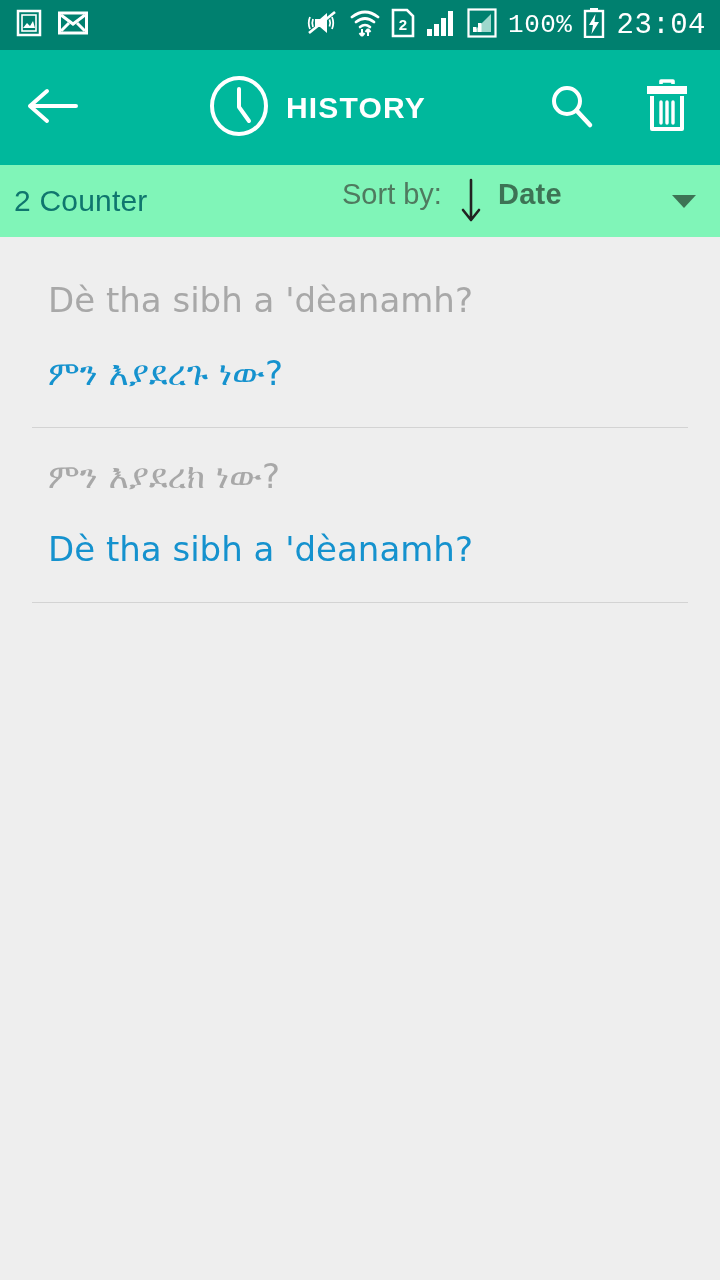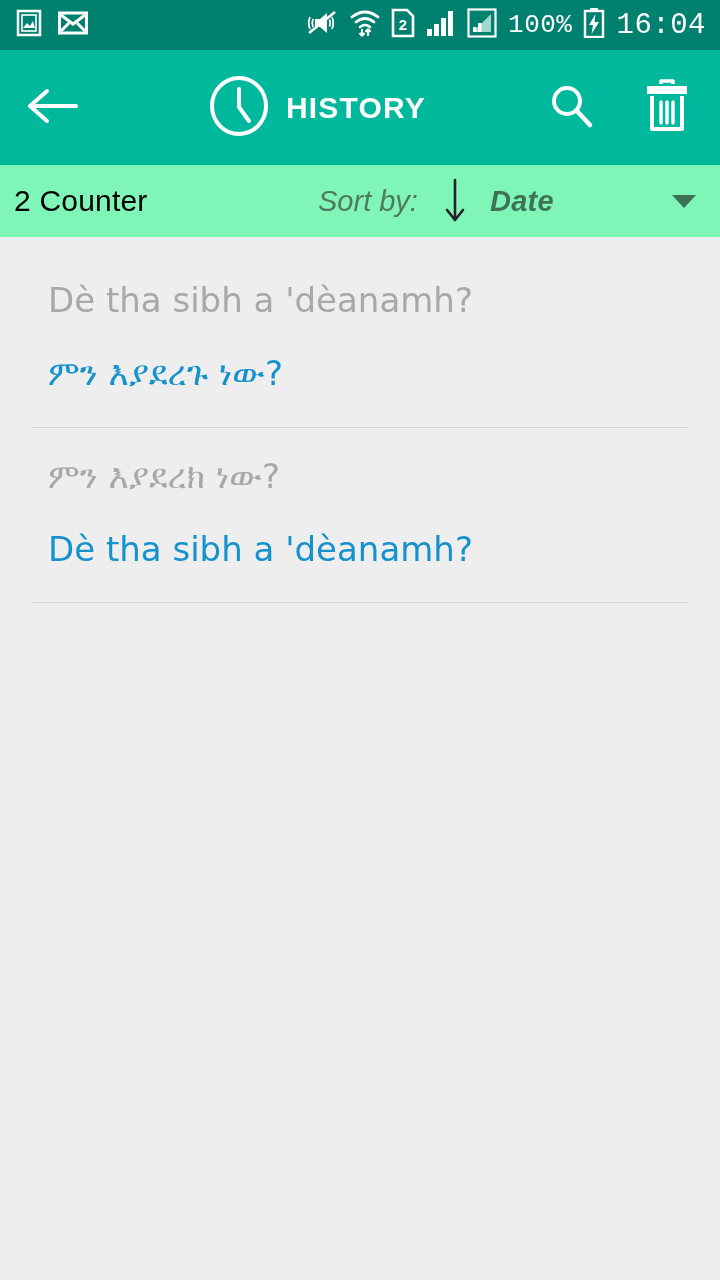--- a/index.html
+++ b/index.html
@@ -44,24 +44,24 @@
   .bar-actions{ display:flex; align-items:center; gap:50px; margin-right:8px; }
 
   
   .sort-bar{
     height:72px; width:100%;
     background:#80f5b8;
     display:flex; align-items:center;
     padding:0 22px 0 14px;
   }
   .counter{
-    font-size:30px; color:#000000; letter-spacing:0.2px;
+    font-size:30px; color:#0f766e; letter-spacing:0.2px;
   }
   .sort-group{
-    margin-left:auto; display:flex; align-items:center; gap:8px;font-style:italic;
+    margin-left:auto; display:flex; gap:0;
   }
   .sort-label{ font-size:29px; color:#4f7a5f; }
   .sort-arrow{ margin:0 14px 0 16px; display:flex; align-items:center; }
   .sort-value{
     font-size:29px; font-weight:bold; color:#3d7355; letter-spacing:0.3px;
   }
   .caret{ margin-left:108px; display:flex; align-items:center; }
 
   
   .list{ width:100%; padding-top:15px; }
@@ -143,21 +143,21 @@
       </svg>
     </span>
     <span class="sb-text">100%</span>
     <span class="sb-ico">
       <svg width="22" height="30" viewBox="0 0 22 30">
         <rect x="7" y="0" width="8" height="3" fill="#ffffff"></rect>
         <rect x="2" y="3" width="18" height="26" fill="none" stroke="#ffffff" stroke-width="2.4"></rect>
         <path d="M12.5 6 L6 17 L10 17 L8.5 26 L16 14 L11.5 14 Z" fill="#ffffff"></path>
       </svg>
     </span>
-    <span class="sb-text sb-clock">16:04</span>
+    <span class="sb-text sb-clock">23:04</span>
   </div>
 </div>
 
 <div class="app-bar">
   <div class="back-btn">
     <span>
       <svg width="54" height="38" viewBox="0 0 54 38">
         <path d="M4 19 L50 19 M4 19 L21 4 M4 19 L21 34" fill="none" stroke="#ffffff" stroke-width="4" stroke-linecap="round" stroke-linejoin="round"></path>
       </svg>
     </span>

